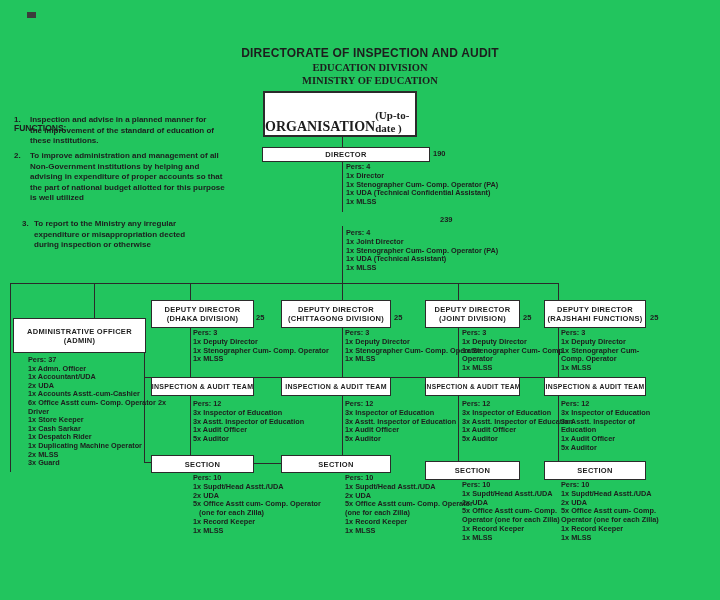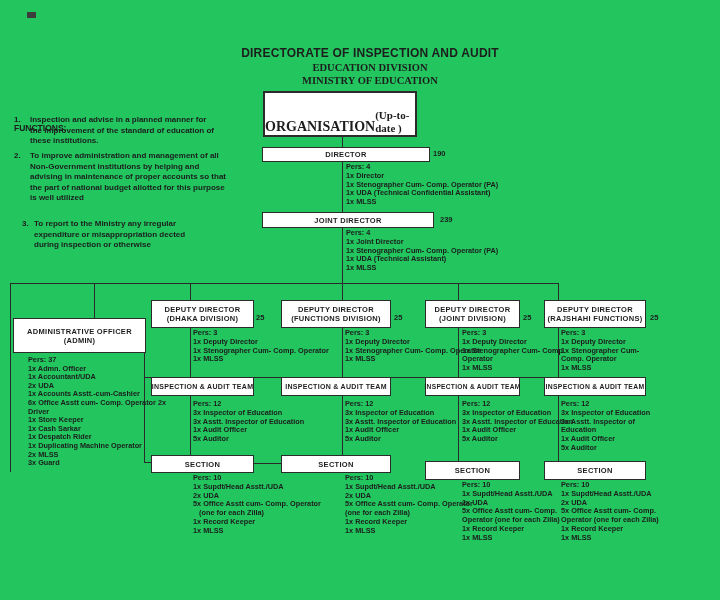--- a/index.html
+++ b/index.html
@@ -47,21 +47,21 @@
     <div class="o2">(Up-to-date )</div>
   </div>
 
   <div class="fn-head">FUNCTIONS:</div>
   <div class="fn-item" style="left:14px;top:115px;width:206px;">
     <span class="num">1.</span>
     <span>Inspection  and advise in a planned manner for the improvement of the standard of education  of  these institutions.</span>
   </div>
   <div class="fn-item" style="left:14px;top:151px;width:214px;">
     <span class="num">2.</span>
-    <span>To improve administration  and  management of all Non-Government  institutions by helping and advising  in maintenance of proper accounts so that the part of national budget allotted for this purpose is well utilized</span>
+    <span>To improve administration  and  management of all Non-Government  institutions by helping and advising  in expenditure of proper accounts so that the part of national budget allotted for this purpose is well utilized</span>
   </div>
   <div class="fn-item" style="left:22px;top:219px;width:186px;">
     <span class="num" style="width:12px;">3.</span>
     <span>To report to the Ministry  any  irregular expenditure or misappropriation  dected during inspection  or otherwise</span>
   </div>
 
   <div class="vline" style="left:342px;top:135px;height:12px;"></div>
   <div class="vline" style="left:342px;top:160px;height:52px;"></div>
   <div class="vline" style="left:342px;top:226px;height:57px;"></div>
   <div class="hline" style="left:10px;top:283px;width:548px;"></div>
@@ -90,23 +90,20 @@
   <div class="box" style="left:262px;top:147px;width:166px;height:13px;">
     <div class="bl">DIRECTOR</div>
   </div>
   <div class="count" style="left:433px;top:149px;">190</div>
   <div class="staff" style="left:346px;top:163px;">Pers: 4
 1x Director
 1x Stenographer Cum- Comp. Operator (PA)
 1x UDA (Technical Confidential Assistant)
 1x MLSS</div>
 
-  <div class="box" style="left:262px;top:212px;width:170px;height:14px;">
-    <div class="bl">JOINT  DIRECTOR</div>
-  </div>
   <div class="count" style="left:440px;top:215px;">239</div>
   <div class="staff" style="left:346px;top:229px;">Pers: 4
 1x Joint Director
 1x Stenographer Cum- Comp. Operator (PA)
 1x UDA (Technical Assistant)
 1x MLSS</div>
 
   <div class="box" style="left:13px;top:318px;width:131px;height:33px;text-align:right;">
     <div class="bl">ADMINISTRATIVE  OFFICER</div>
     <div class="bl">(ADMIN)</div>
@@ -148,21 +145,21 @@
   <div class="staff" style="left:193px;top:474px;">Pers: 10
 1x Supdt/Head Asstt./UDA
 2x UDA
 5x Office Asstt cum- Comp. Operator
    (one for each Zilla)
 1x Record Keeper
 1x MLSS</div>
 
   <div class="box" style="left:281px;top:300px;width:108px;height:26px;">
     <div class="bl">DEPUTY  DIRECTOR</div>
-    <div class="bl">(FUNCTIONS  DIVISION)</div>
+    <div class="bl">(CHITTAGONG  DIVISION)</div>
   </div>
   <div class="count" style="left:394px;top:313px;">25</div>
   <div class="staff" style="left:345px;top:329px;">Pers: 3
 1x Deputy Director
 1x Stenographer Cum- Comp. Operator
 1x MLSS</div>
   <div class="box" style="left:281px;top:377px;width:108px;height:17px;">
     <div class="bl" style="font-size:7px;">INSPECTION  &amp;  AUDIT TEAM</div>
   </div>
   <div class="staff" style="left:345px;top:400px;">Pers: 12

